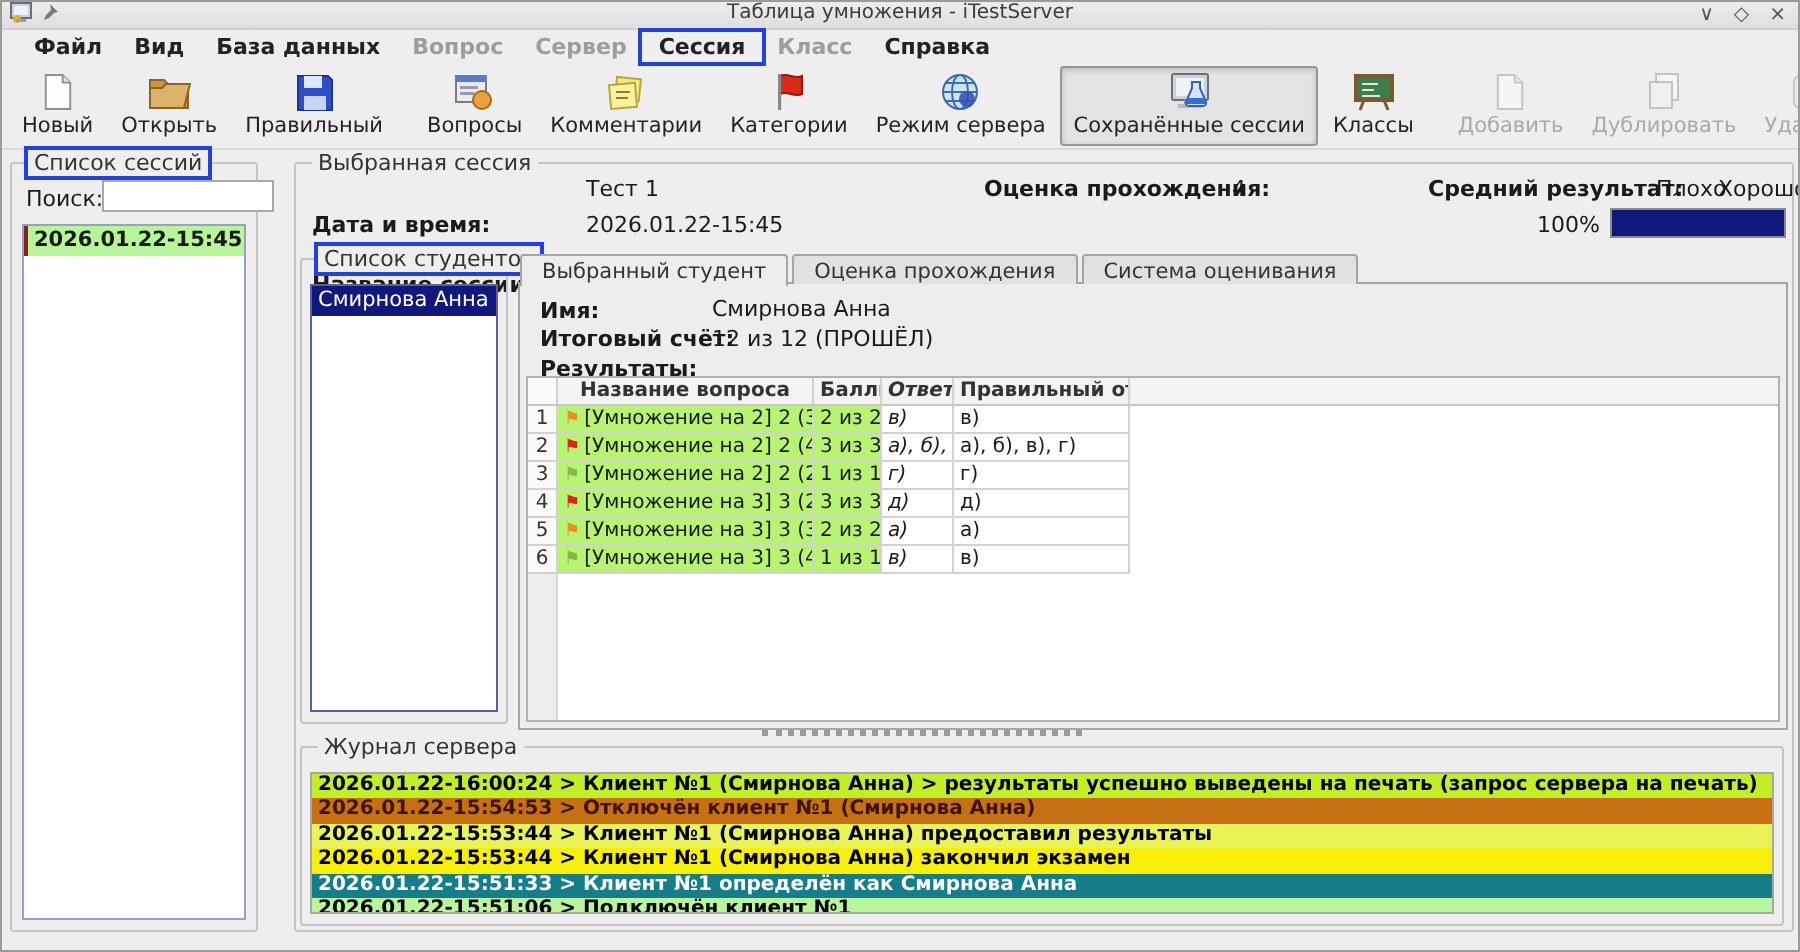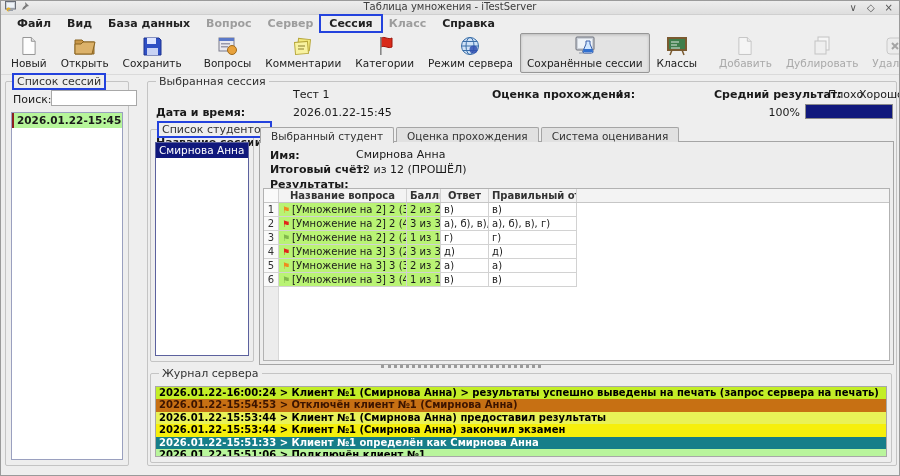--- a/index.html
+++ b/index.html
@@ -61,21 +61,21 @@
   .tabpanel { position:absolute; left:0; top:15px; right:0; bottom:0; border:1px solid #a5a5a5; background:#ededed; }
 
   .results-table { position:absolute; left:3px; top:46px; right:3px; bottom:3px; background:#fff; border:1px solid #b2b2b2; overflow:hidden; font-size:10px; }
   .tr { display:flex; height:14px; line-height:13px; }
   .tr.head { background:#f3f3f3; border-bottom:1px solid #c6c6c6; font-weight:bold; color:#333; }
   .td { border-right:1px solid #d2d2d2; border-bottom:1px solid #d2d2d2; padding:0 3px; white-space:nowrap; overflow:hidden; }
   .tr.head .td { border-bottom:none; text-align:center; }
   .c-num { width:15px; padding:0 1px; text-align:center; color:#333; background:#fafafa; flex:none; }
   .c-q { width:128px; flex:none; }
   .c-s { width:34px; flex:none; }
-  .c-a { width:48px; flex:none; }
+  .c-a { width:36px; flex:none;font-style:italic; }
   .c-c { width:88px; flex:none; }
   .c-fill { flex:1; border-right:none; border-bottom:none; background:#fff; }
   .tr.head .c-fill { background:#f3f3f3; }
   .flag { font-size:9px; margin-right:2px; }
   .gutter { position:absolute; left:0; top:98px; bottom:0; width:15px; background:#ececec; border-right:1px solid #d8d8d8; }
 
   
   .splitter { position:absolute; left:380px; top:364px; width:160px; border-top:3px dotted #9a9a9a; }
 
   
@@ -141,21 +141,21 @@
       <span>Открыть</span>
     </div>
     <div class="tb-btn">
       <span class="ticon">
           <svg width="19" height="19" viewBox="0 0 19 19">
             <path d="M1 1h15l2 2v15H1z" fill="#2e4fc4" stroke="#1d3390"></path>
             <rect x="4" y="1" width="9" height="6" fill="#dfe6ff"></rect>
             <rect x="4" y="11" width="11" height="7" fill="#c8d2f4"></rect>
           </svg>
         </span>
-      <span>Сохранить</span>
+      <span>Правильный</span>
     </div>
     <div class="tb-sep"></div>
     <div class="tb-btn">
       <span class="ticon">
           <svg width="20" height="19" viewBox="0 0 20 19">
             <rect x="1" y="1" width="15" height="13" fill="#e9e9ef" stroke="#7a7a8a"></rect>
             <rect x="1" y="1" width="15" height="3" fill="#5b79c8"></rect>
             <rect x="3" y="6" width="9" height="1.5" fill="#99a"></rect>
             <rect x="3" y="9" width="7" height="1.5" fill="#99a"></rect>
             <circle cx="14" cy="13" r="4.5" fill="#e8a23c" stroke="#a06a1a"></circle>

